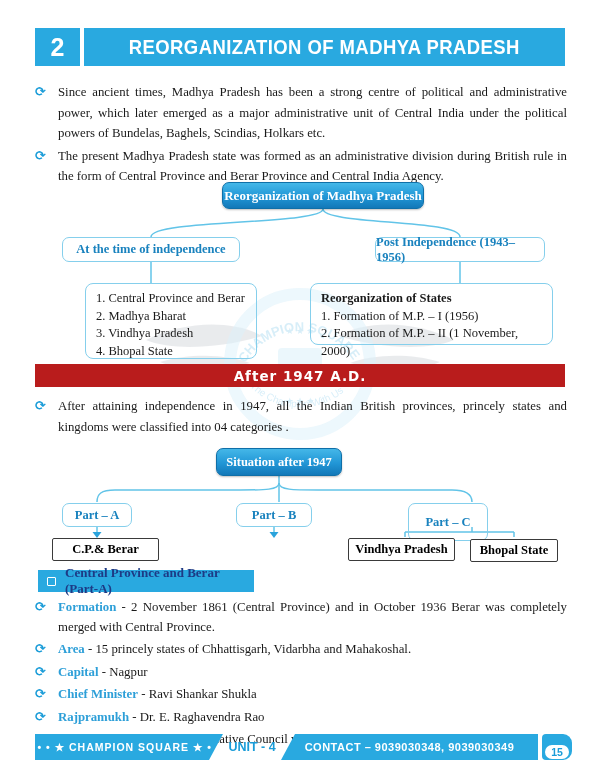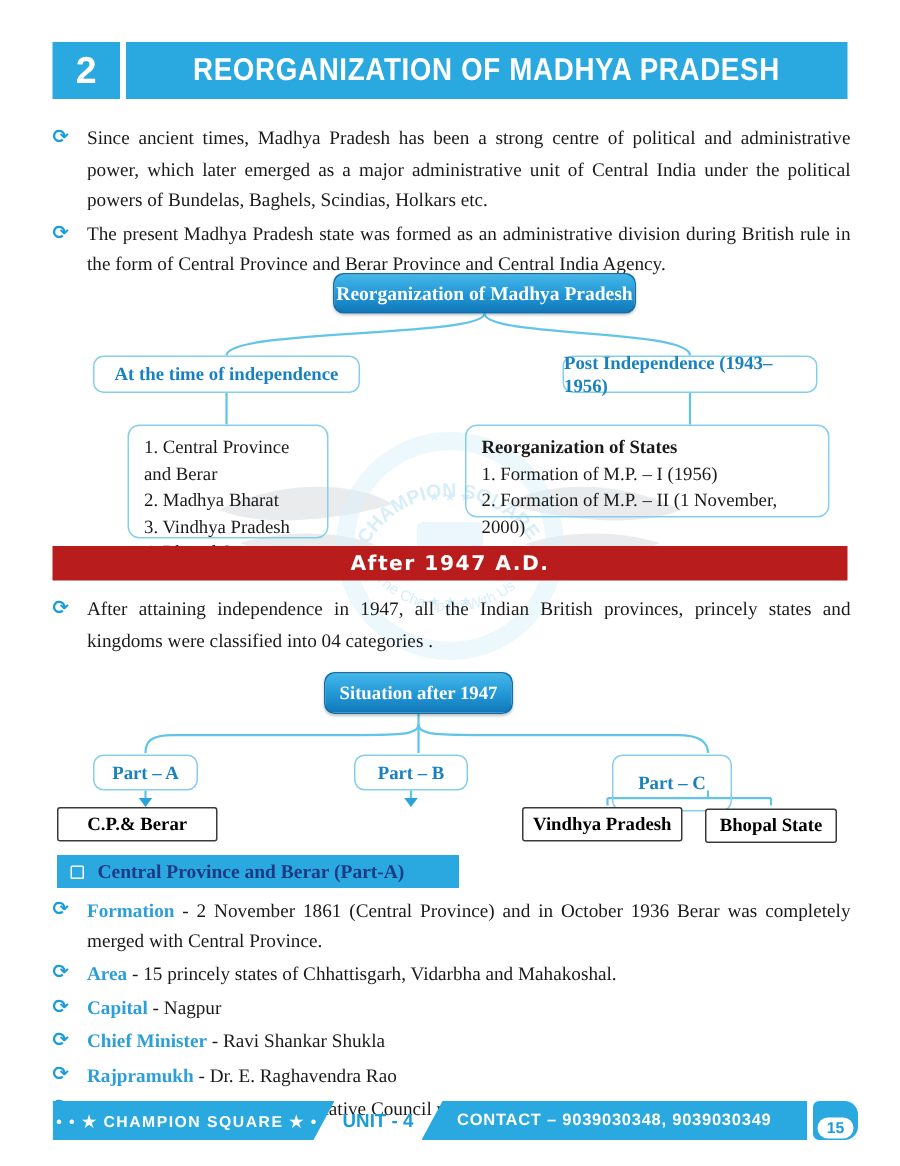--- a/index.html
+++ b/index.html
@@ -39,21 +39,21 @@
   .listbox { position:absolute; border:1.3px solid #85cfec; border-radius:8px; padding:6px 10px;
              font-size:12.5px; line-height:17.5px; }
   .listbox .lt { font-weight:bold; }
 
   
   .banner { position:absolute; left:35px; top:364px; width:530px; height:23px; background:#b91c1c;
             color:#fff; display:flex; align-items:center; justify-content:center;
             font-family:"DejaVu Sans", sans-serif; font-weight:bold; font-size:13.5px; letter-spacing:1px; }
 
   
-  .sec-h { position:absolute; left:38px; top:570px; width:268px; height:22px; background:#29a9e0;
+  .sec-h { position:absolute; left:38px; top:570px; width:216px; height:22px; background:#29a9e0;
            display:flex; align-items:center; padding-left:9px; gap:9px; }
   .chk { width:9px; height:9px; border:1.6px solid #fff; border-radius:1px; flex:none; }
   .sec-h span.t { color:#1d3a85; font-weight:bold; font-size:13px; }
 
   
   .ftr { position:absolute; left:35px; top:734px; width:537px; height:26px; display:flex; align-items:stretch;
          font-family:"Liberation Sans", sans-serif; }
   .f-left { width:188px; background:#29a9e0; color:#fff; display:flex; align-items:center; justify-content:center;
             font-weight:bold; font-size:10.5px; letter-spacing:1px;
             clip-path:polygon(0 0,100% 0,calc(100% - 14px) 100%,0 100%); }
@@ -118,21 +118,21 @@
       <g fill="none" stroke="#62c4e8" stroke-width="1.5">
         <path d="M323,34 C323,50 151,44 151,62"></path>
         <path d="M323,34 C323,50 460,44 460,62"></path>
         <path d="M151,87 L151,108"></path>
         <path d="M460,87 L460,108"></path>
       </g>
     </svg>
     <div class="node node-main" style="left:222px; top:7px; width:202px; height:27px;">Reorganization of Madhya Pradesh</div>
     <div class="node node-branch" style="left:62px; top:62px; width:178px; height:25px;">At the time of independence</div>
     <div class="node node-branch" style="left:375px; top:62px; width:170px; height:25px;">Post Independence (1943–1956)</div>
-    <div class="listbox" style="left:85px; top:108px; width:134px; height:76px;">
+    <div class="listbox" style="left:85px; top:108px; width:172px; height:76px;">
       <div>1. Central Province and Berar</div>
       <div>2. Madhya Bharat</div>
       <div>3. Vindhya Pradesh</div>
       <div>4. Bhopal State</div>
     </div>
     <div class="listbox" style="left:310px; top:108px; width:243px; height:62px;">
       <div class="lt">Reorganization of States</div>
       <div>1. Formation of M.P. – I (1956)</div>
       <div>2. Formation of M.P. – II (1 November, 2000)</div>
     </div>
@@ -159,21 +159,21 @@
       </g>
       <g fill="#2aa3dc">
         <polygon points="92.5,87 101.5,87 97,93"></polygon>
         <polygon points="269.5,87 278.5,87 274,93"></polygon>
       </g>
     </svg>
     <div class="node node-main" style="left:216px; top:3px; width:126px; height:28px; font-size:12.5px;">Situation after 1947</div>
     <div class="node node-branch" style="left:62px; top:58px; width:70px; height:24px;">Part – A</div>
     <div class="node node-branch" style="left:236px; top:58px; width:76px; height:24px;">Part – B</div>
     <div class="node node-branch" style="left:408px; top:58px; width:80px; height:38px;">Part – C</div>
-    <div class="node node-leaf" style="left:38px; top:93px; width:107px; height:23px;">C.P.&amp; Berar</div>
+    <div class="node node-leaf" style="left:52px; top:93px; width:107px; height:23px;">C.P.&amp; Berar</div>
     <div class="node node-leaf" style="left:348px; top:93px; width:107px; height:23px;">Vindhya Pradesh</div>
     <div class="node node-leaf" style="left:470px; top:94px; width:88px; height:23px;">Bhopal State</div>
   </div>
 
   <div class="sec-h">
     <span class="chk"></span>
     <span class="t">Central Province and Berar (Part-A)</span>
   </div>
 
   <div class="textblock" style="top:597px;">

